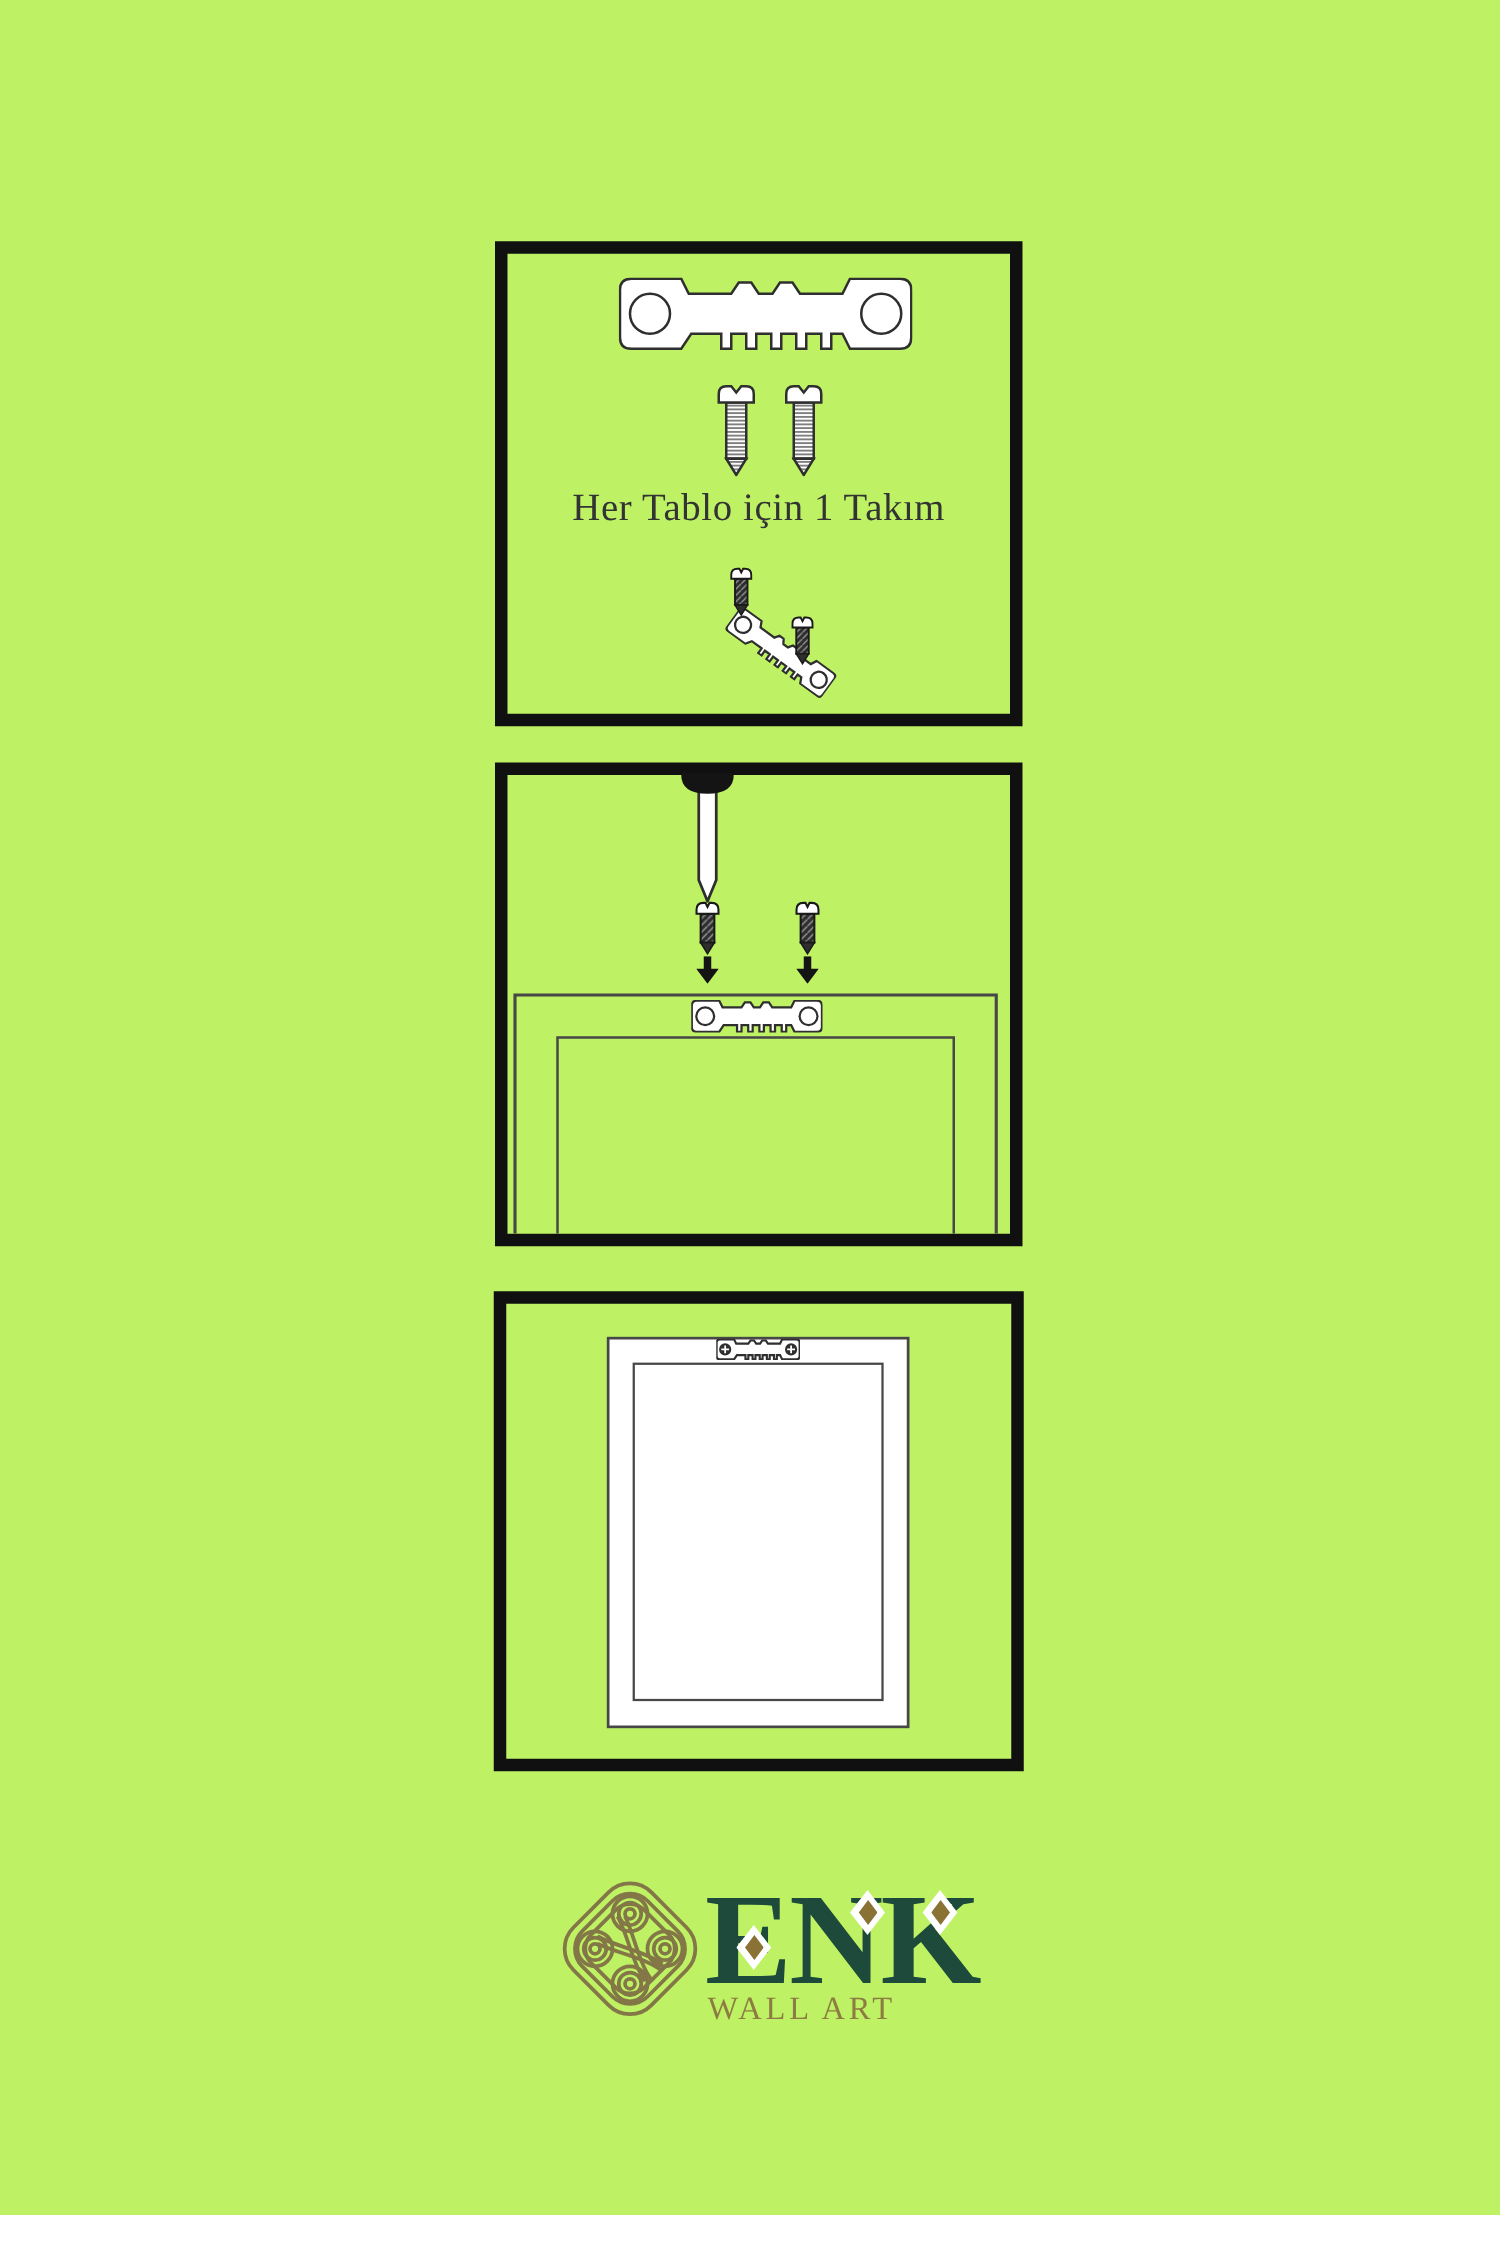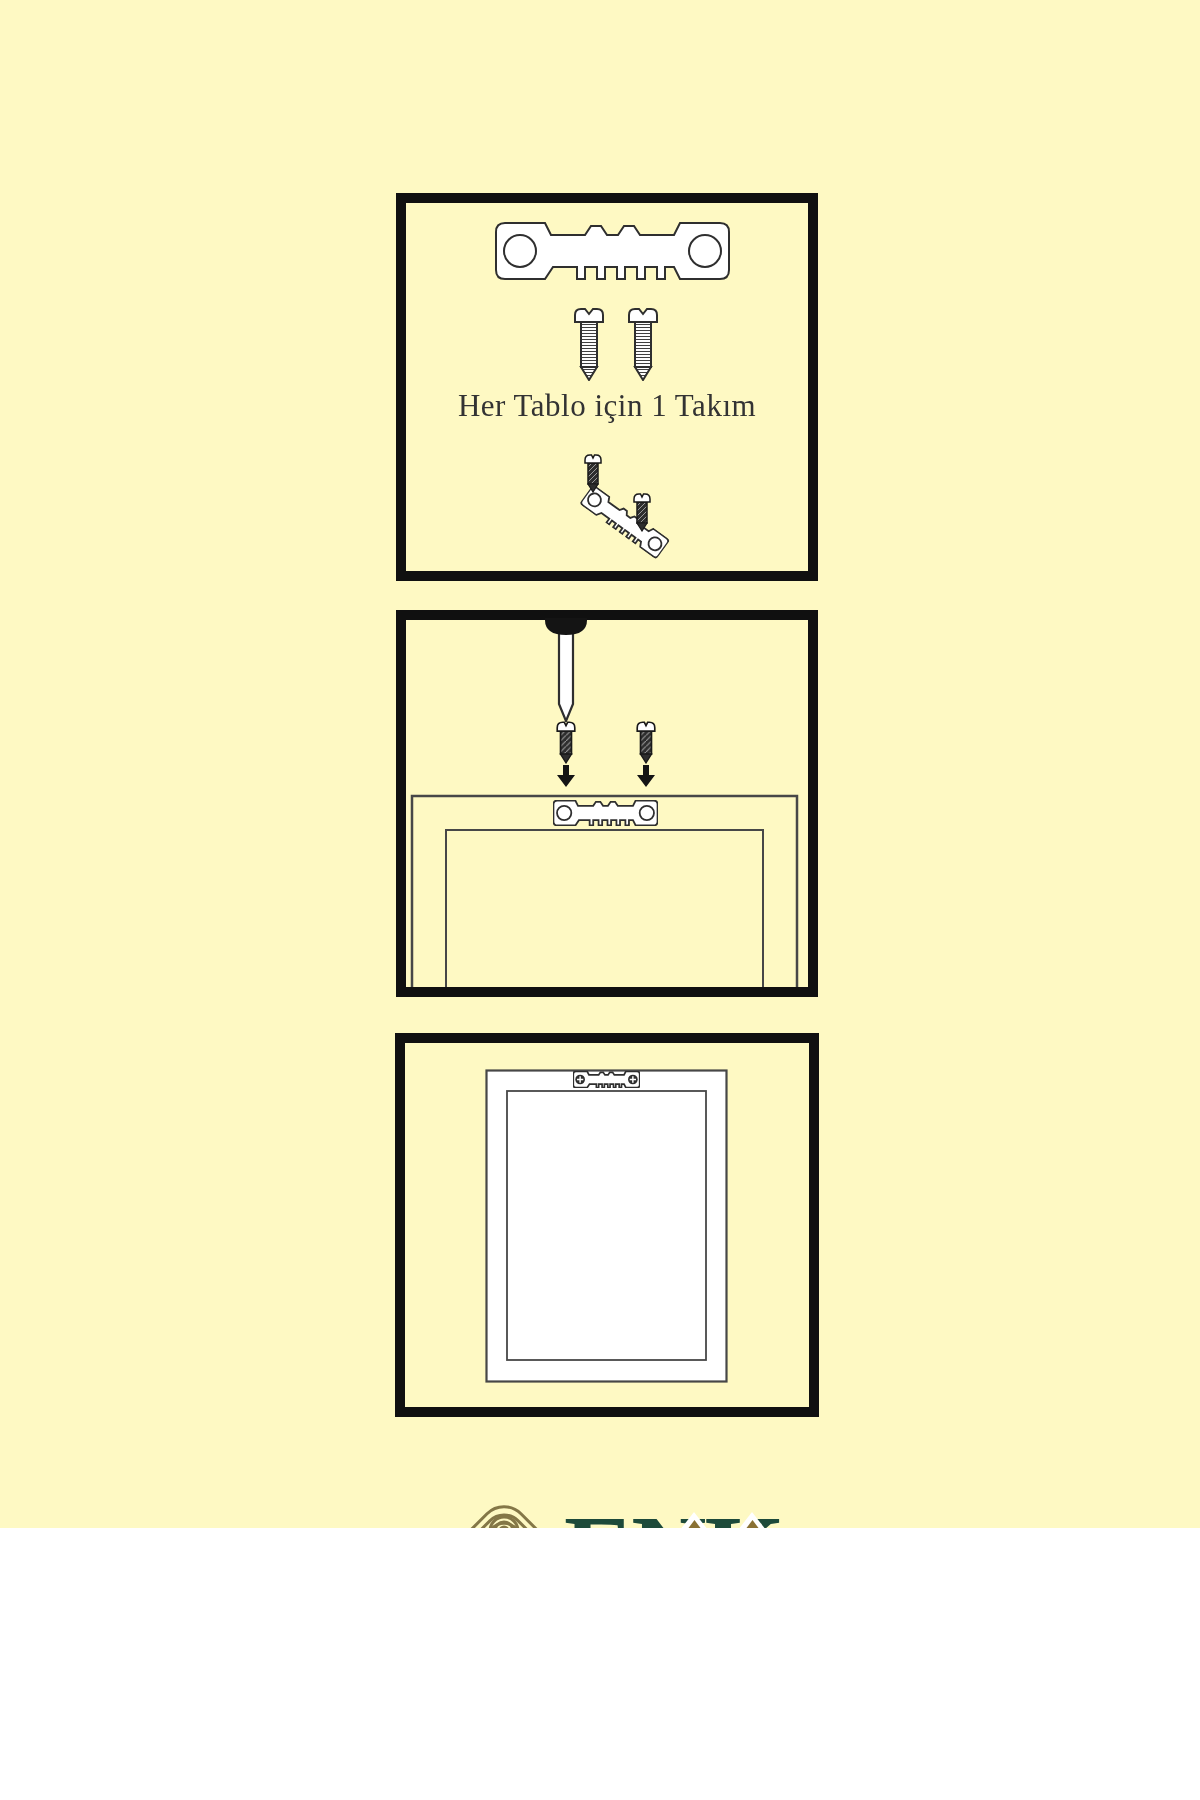--- a/index.html
+++ b/index.html
@@ -1,17 +1,17 @@
 <!DOCTYPE html>
 <html><head>
 <meta charset="utf-8">
 <style>
   html,body{margin:0;padding:0;background:#ffffff;}
   #page{
-    position:relative;width:1200px;height:1528px;background:#fef9c3;
+    position:relative;width:1200px;height:1772px;background:#bef264;
     font-family:"Liberation Serif",serif;overflow:hidden;
   }
   .abs{position:absolute;}
   .panel{
     position:absolute;box-sizing:border-box;
     border:10px solid #101010;background:transparent;
   }
   .caption{
     position:absolute;left:396px;top:388px;width:422px;
     text-align:center;font-size:31px;color:#333333;letter-spacing:.5px;

